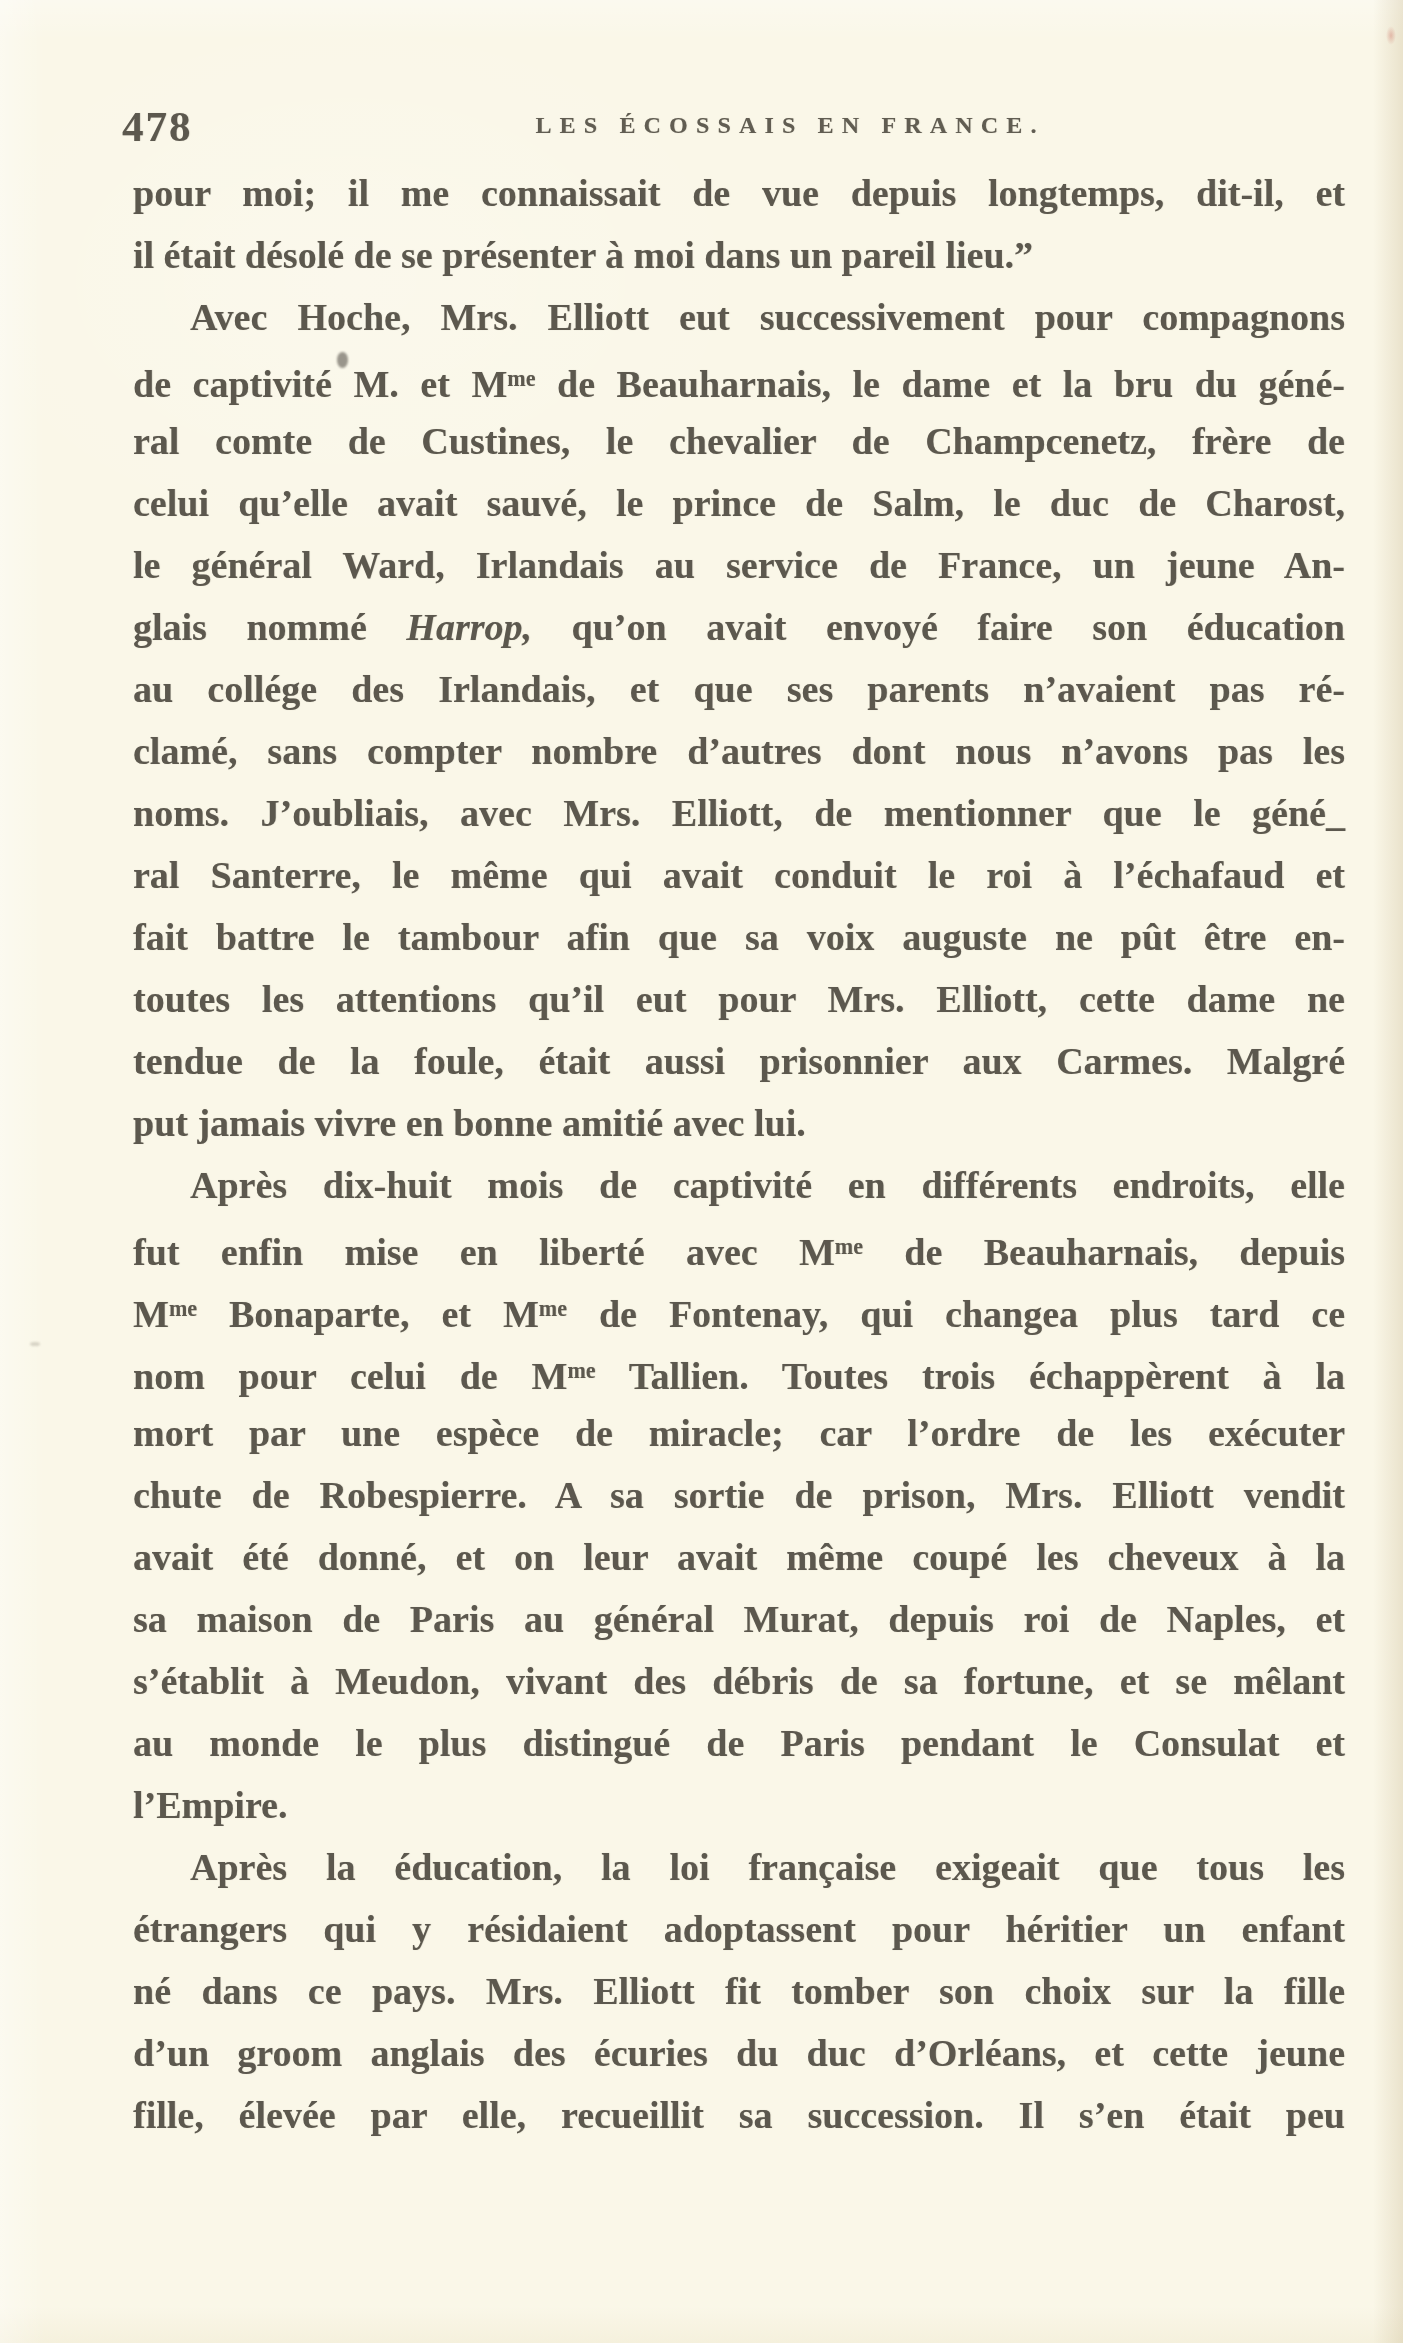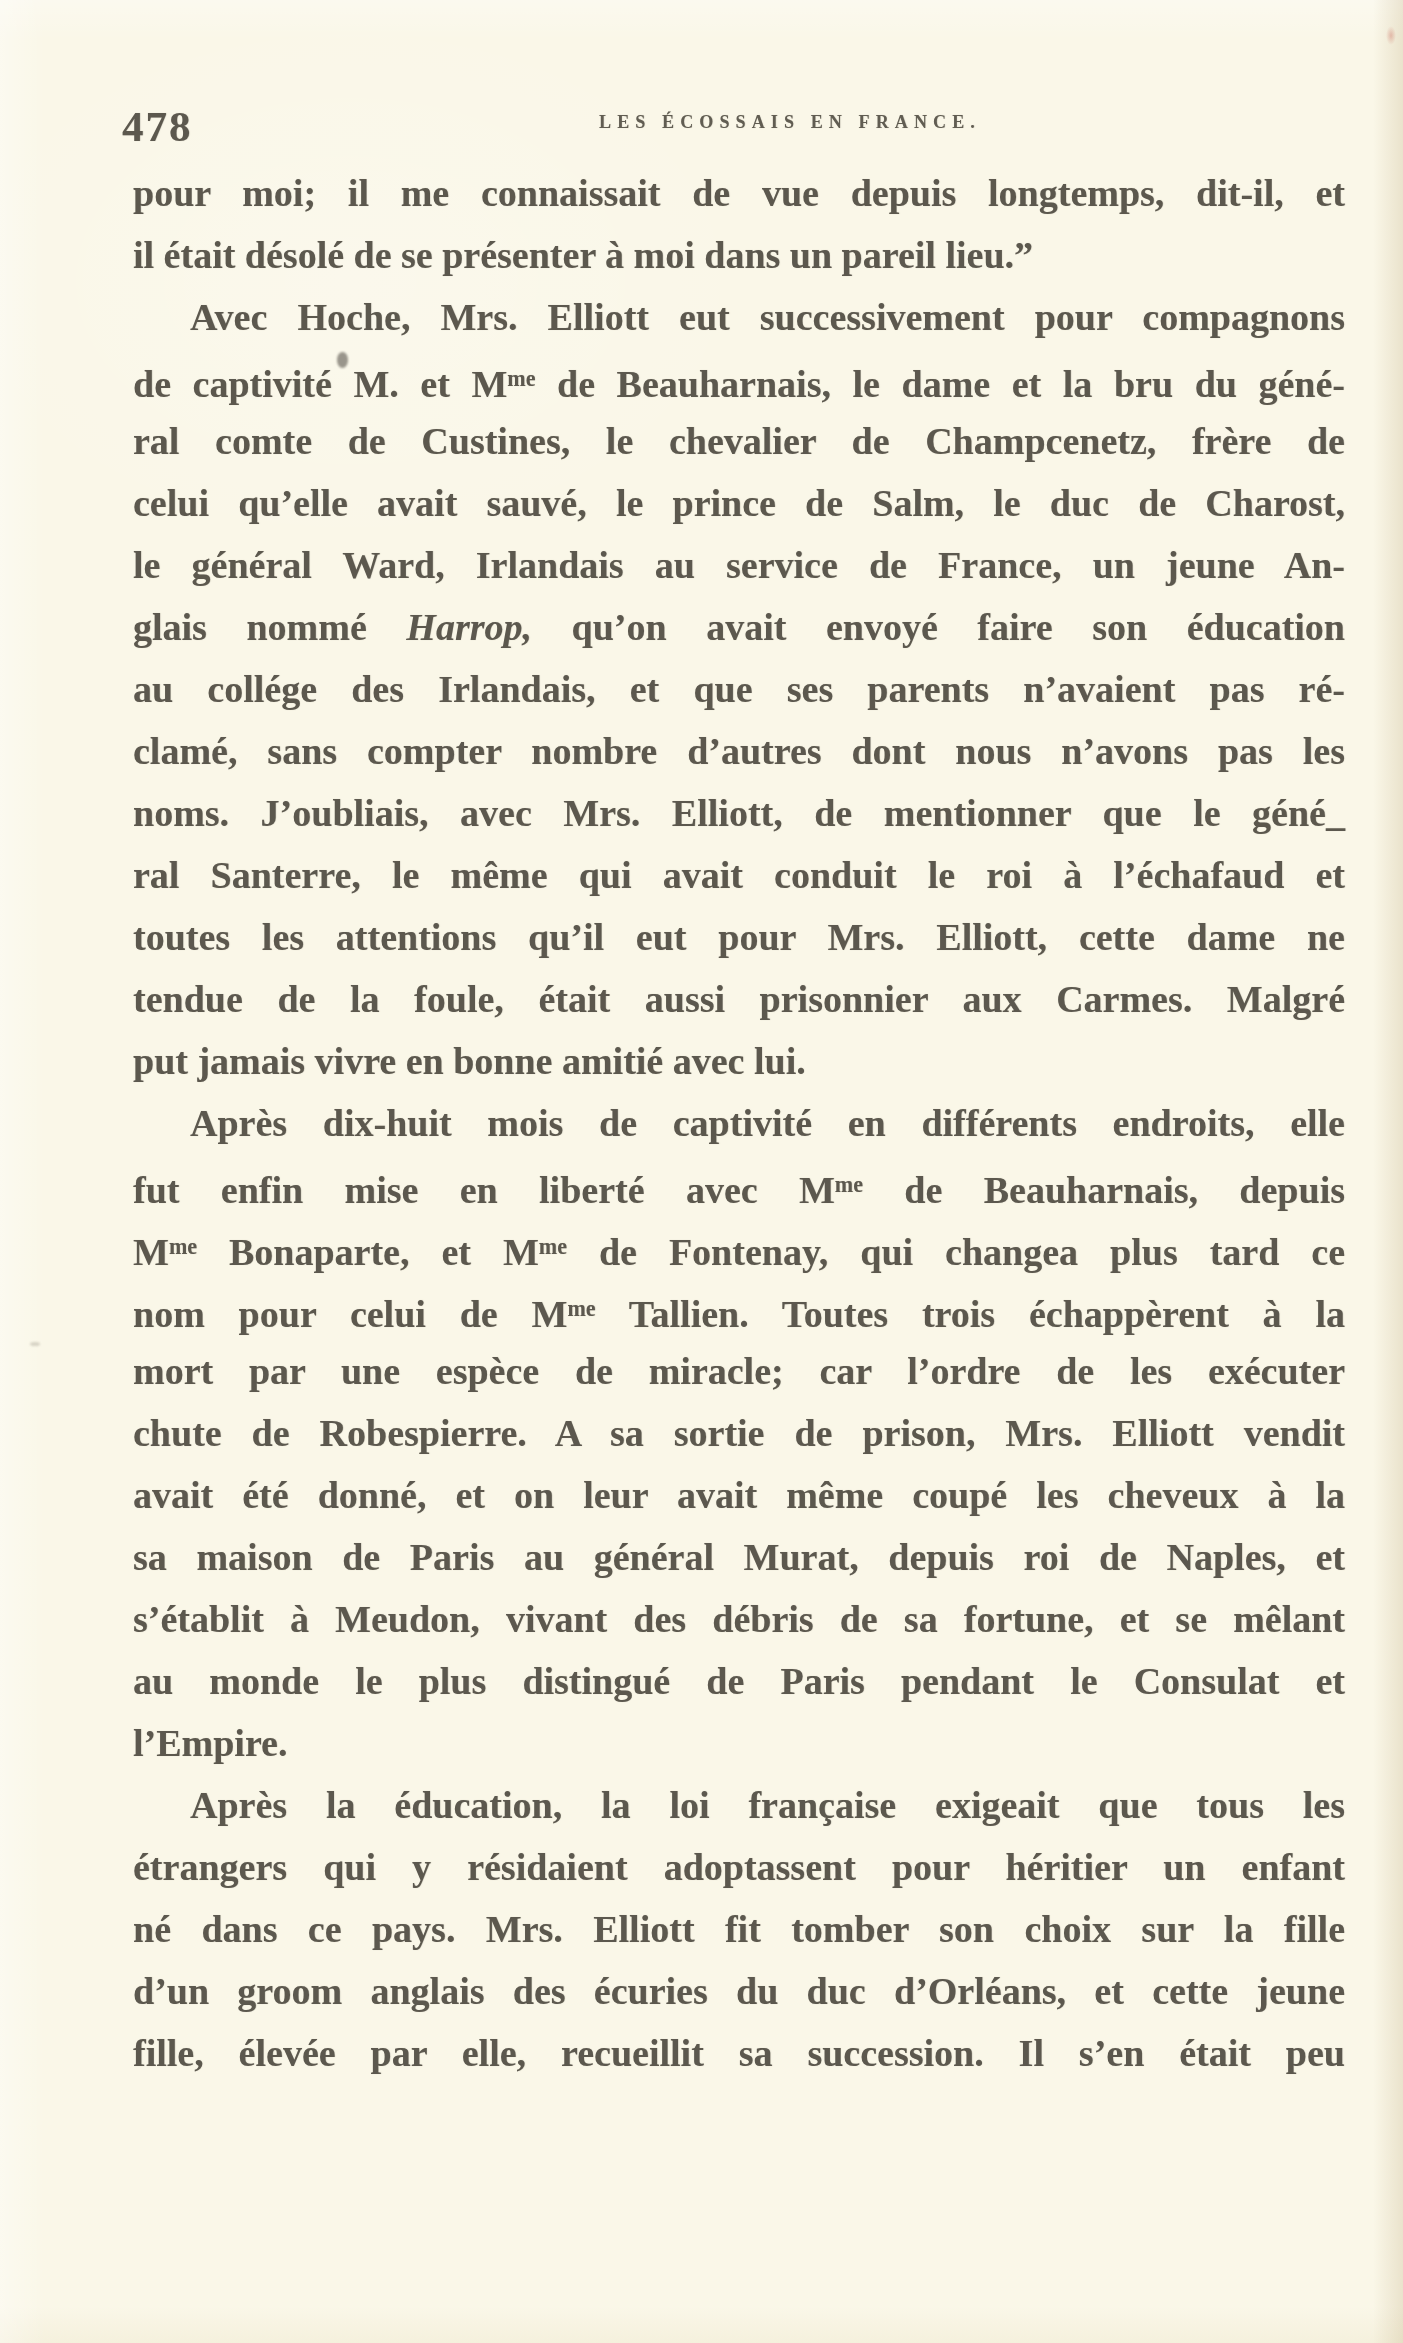--- a/index.html
+++ b/index.html
@@ -34,21 +34,21 @@
     left: 122px;
     top: 102px;
     font-size: 43px;
     letter-spacing: 2px;
   }
   .running {
     position: absolute;
     left: 790px;
     top: 112px;
     transform: translateX(-50%);
-    font-size: 18px;
+    font-size: 24px;
     letter-spacing: 0.34em;
     white-space: nowrap;
     color: #615d52;
     text-align: center;
   }
   .body-text {
     position: absolute;
     left: 133px;
     top: 162px;
     width: 1212px;
@@ -109,20 +109,21 @@
       <div class="line indent"><span>Avec Hoche, Mrs. Elliott eut successivement pour compagnons</span></div>
       <div class="line"><span>de captivité M. et M</span><span class="sup">me</span><span> de Beauharnais, le dame et la bru du géné-</span></div>
       <div class="line"><span>ral comte de Custines, le chevalier de Champcenetz, frère de</span></div>
       <div class="line"><span>celui qu’elle avait sauvé, le prince de Salm, le duc de Charost,</span></div>
       <div class="line"><span>le général Ward, Irlandais au service de France, un jeune An-</span></div>
       <div class="line"><span>glais nommé </span><span class="it">Harrop,</span><span> qu’on avait envoyé faire son éducation</span></div>
       <div class="line"><span>au collége des Irlandais, et que ses parents n’avaient pas ré-</span></div>
       <div class="line"><span>clamé, sans compter nombre d’autres dont nous n’avons pas les</span></div>
       <div class="line"><span>noms. J’oubliais, avec Mrs. Elliott, de mentionner que le géné_</span></div>
       <div class="line"><span>ral Santerre, le même qui avait conduit le roi à l’échafaud et</span></div>
+      <div class="line"><span>fait battre le tambour afin que sa voix auguste ne pût être en-</span></div>
       <div class="line"><span>toutes les attentions qu’il eut pour Mrs. Elliott, cette dame ne</span></div>
       <div class="line"><span>tendue de la foule, était aussi prisonnier aux Carmes. Malgré</span></div>
       <div class="line last"><span>put jamais vivre en bonne amitié avec lui.</span></div>
       <div class="line indent"><span>Après dix-huit mois de captivité en différents endroits, elle</span></div>
       <div class="line"><span>fut enfin mise en liberté avec M</span><span class="sup">me</span><span> de Beauharnais, depuis</span></div>
       <div class="line"><span>M</span><span class="sup">me</span><span> Bonaparte, et M</span><span class="sup">me</span><span> de Fontenay, qui changea plus tard ce</span></div>
       <div class="line"><span>nom pour celui de M</span><span class="sup">me</span><span> Tallien. Toutes trois échappèrent à la</span></div>
       <div class="line"><span>mort par une espèce de miracle; car l’ordre de les exécuter</span></div>
       <div class="line"><span>chute de Robespierre. A sa sortie de prison, Mrs. Elliott vendit</span></div>
       <div class="line"><span>avait été donné, et on leur avait même coupé les cheveux à la</span></div>

